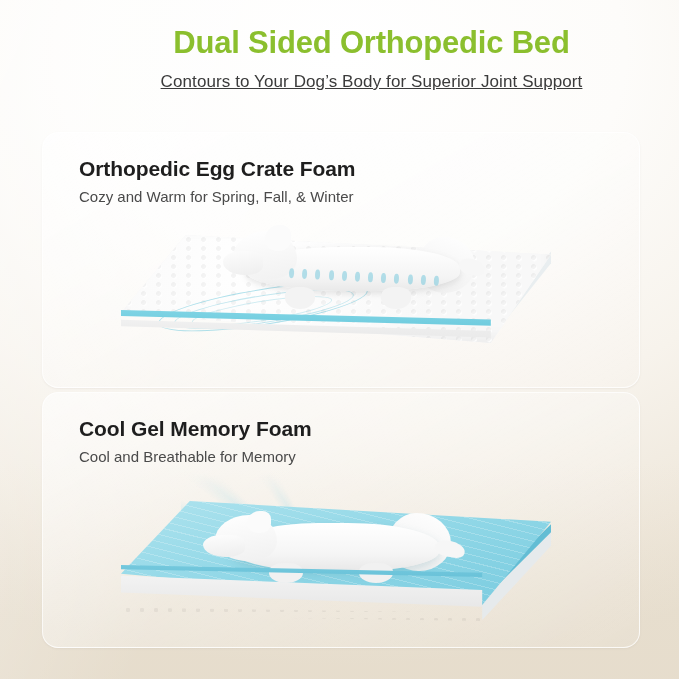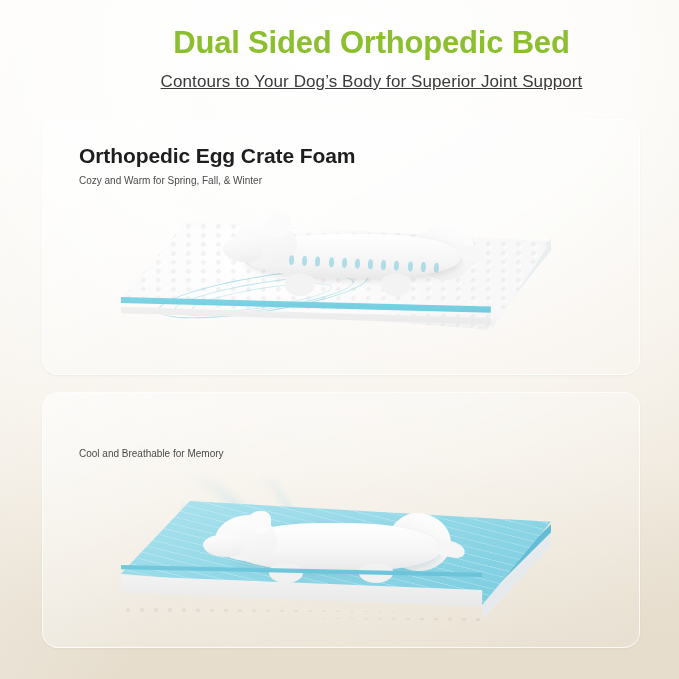--- a/index.html
+++ b/index.html
@@ -63,21 +63,21 @@
     position: absolute;
     border-radius: 16px;
     background: linear-gradient(150deg, rgba(255,255,255,0.62) 0%, rgba(255,255,255,0.30) 48%, rgba(255,255,255,0.10) 100%);
     border: 1px solid rgba(255,255,255,0.75);
     box-shadow: 0 1px 2px rgba(150,140,125,0.10);
     overflow: hidden;
     z-index: 4;
   }
   .card-top {
     left: 42px;
-    top: 119px;
+    top: 132px;
     width: 596px;
     height: 254px;
   }
   .card-bottom {
     left: 42px;
     top: 392px;
     width: 596px;
     height: 254px;
   }
   .card-title {
@@ -86,21 +86,21 @@
     top: 24px;
     font-size: 21px;
     font-weight: bold;
     color: #1e1e1e;
     letter-spacing: -0.1px;
   }
   .card-sub {
     position: absolute;
     left: 36px;
     top: 55px;
-    font-size: 10px;
+    font-size: 15px;
     color: #4a4a4a;
     font-weight: 400;
   }
 
   
   .scene {
     position: absolute;
     left: 0;
     top: 0;
     width: 596px;
@@ -505,20 +505,21 @@
               <i></i>
               <i></i>
           </div>
         </div>
 
       </div>
     </div>
   </div>
 
   <div class="card card-bottom">
+    <div class="card-title">Cool Gel Memory Foam</div>
     <div class="card-sub">Cool and Breathable for Memory</div>
 
     <div class="scene">
       <div class="slab-wrap slab-bot">
 
         <div class="coolray"></div>
 
         <div class="white-side-r"></div>
         <div class="gel-side-r"></div>
         <div class="gel-top"></div>

